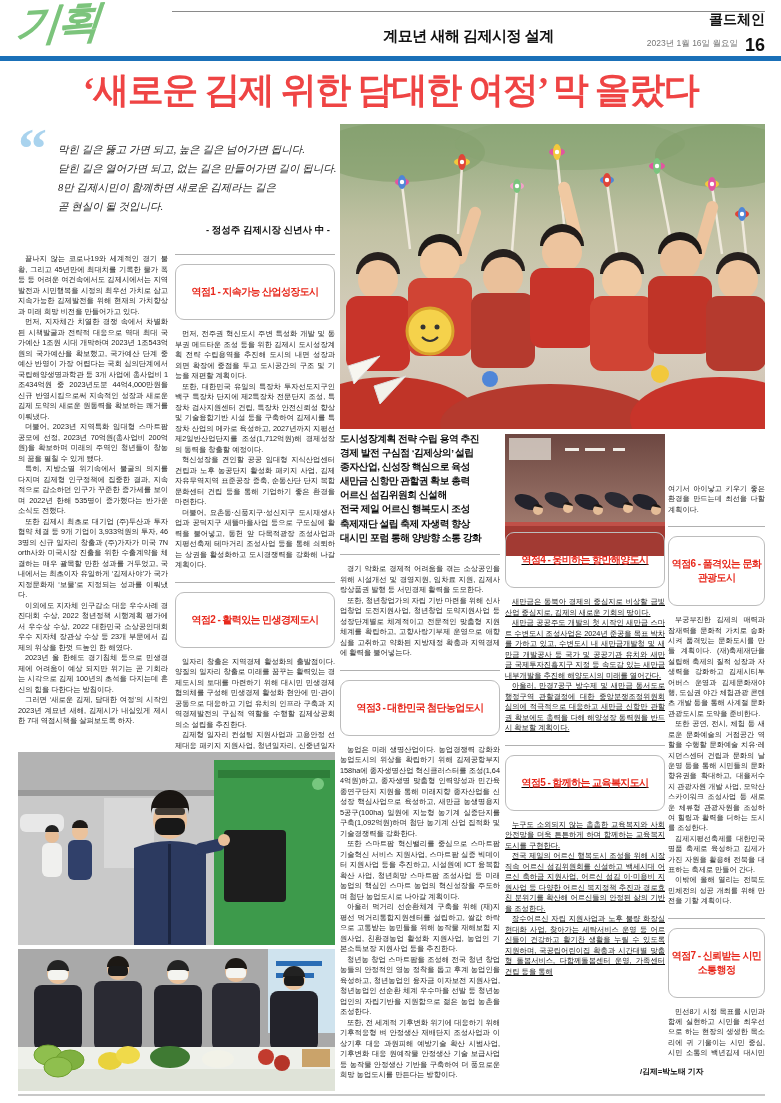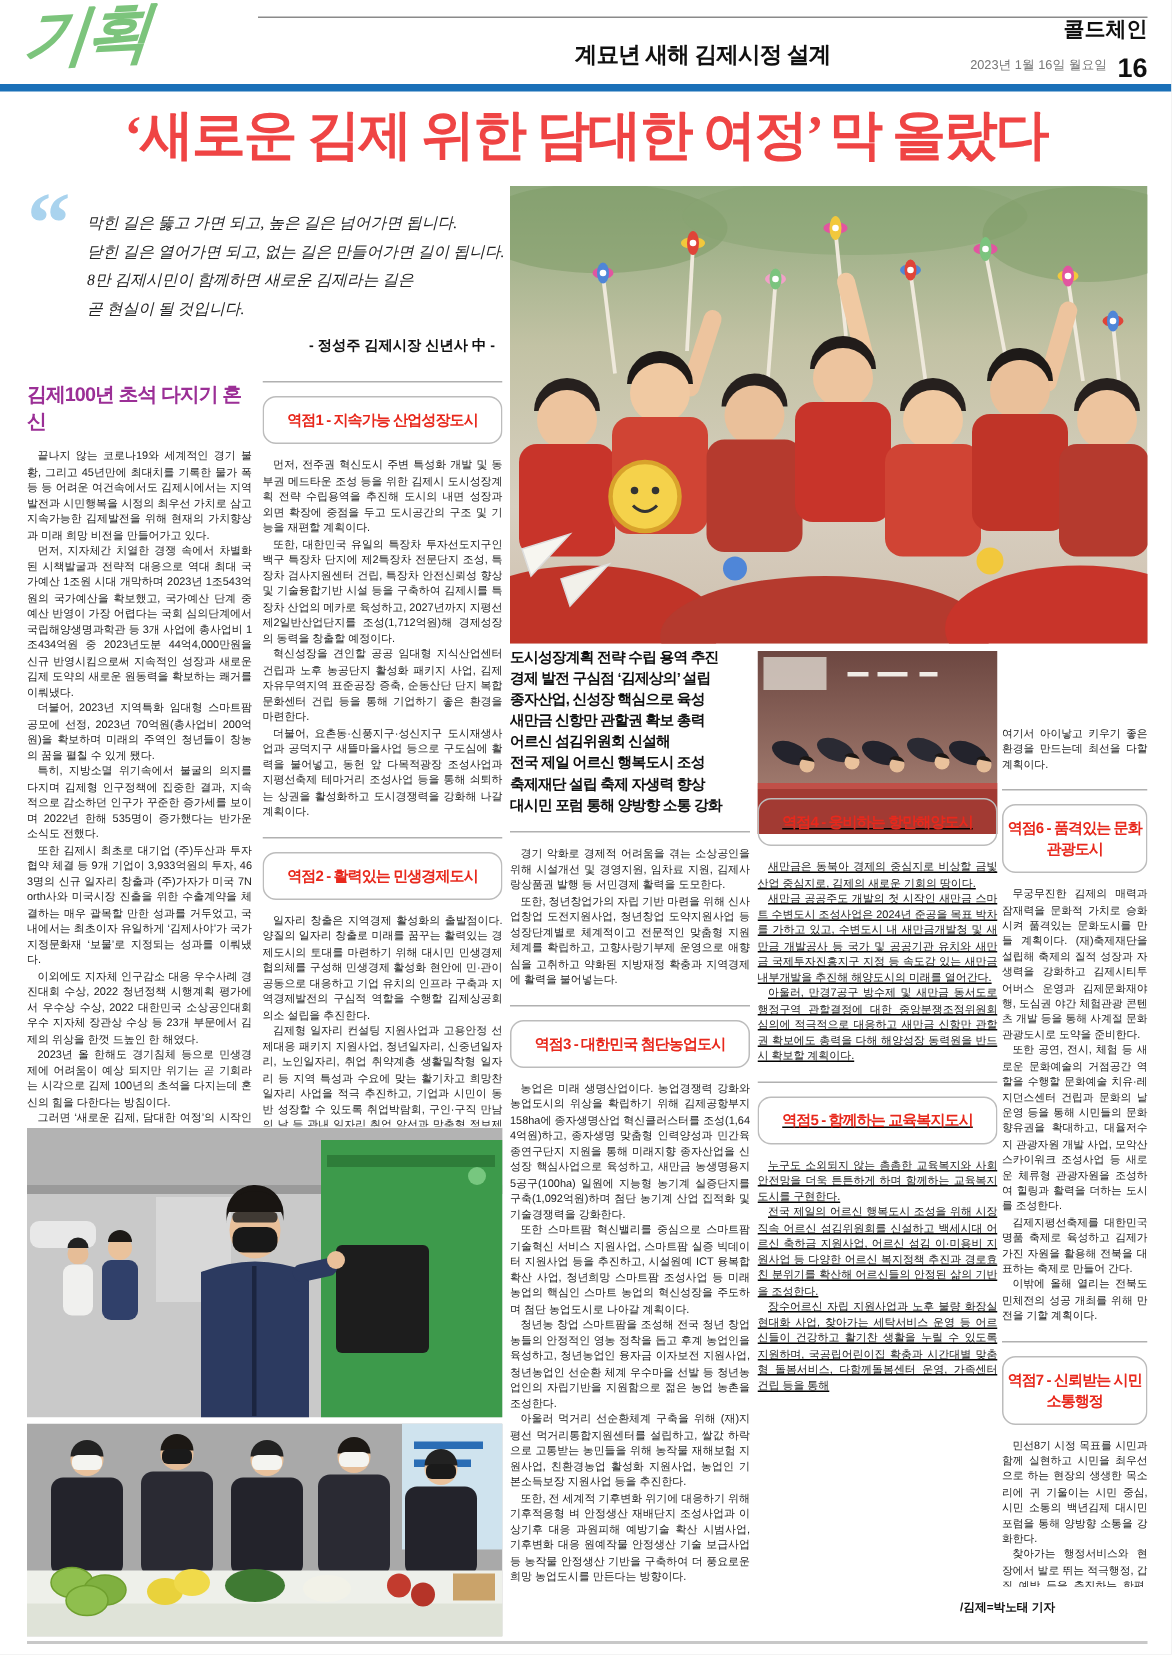--- a/index.html
+++ b/index.html
@@ -42,21 +42,21 @@
   #col5{left:668px;top:436px;width:97px;height:622px;}
 
   .intro-head{margin:0 0 9px;font-size:13.2px;font-weight:bold;color:#9b2f96;letter-spacing:-0.6px;}
   .para{margin:0;text-indent:7px;font-size:7.3px;line-height:10.5px;text-align:justify;
         color:#1a1a1a;word-break:break-all;}
   #col5 .para{font-size:7.2px;line-height:10.4px;}
   .cont{text-indent:0;margin-top:48px;}
 
   .rule{border:0;border-top:1px solid #b0b0b0;margin:0 0 9px;}
   .rule.mid{margin:11px 0 9px;}
-  .sec-head{border:1px solid #bcbcbc;border-radius:9px;padding:8px 2px;margin:0 0 9px;
+  .sec-head{border:1px solid #bcbcbc;border-radius:9px;padding:20px 2px;margin:0 0 9px;
         text-align:center;color:#e8281c;font-weight:bold;font-size:10px;letter-spacing:-0.6px;}
   .sum-line{margin:0 0 3.5px;font-size:9.8px;line-height:10.6px;font-weight:bold;
         color:#0f0f0f;letter-spacing:-0.5px;}
 
   
   .photo{position:absolute;}
   .photo svg{display:block;width:100%;height:100%;}
   #photo-main{left:340px;top:124px;width:425px;height:305px;}
   #photo-a{left:18px;top:752px;width:317px;height:193px;}
   #photo-b{left:18px;top:949px;width:317px;height:142px;}
@@ -88,21 +88,20 @@
     <div class="q-lines">
         <p class="q-line">막힌 길은 뚫고 가면 되고, 높은 길은 넘어가면 됩니다.</p>
         <p class="q-line">닫힌 길은 열어가면 되고, 없는 길은 만들어가면 길이 됩니다.</p>
         <p class="q-line">8만 김제시민이 함께하면 새로운 김제라는 길은</p>
         <p class="q-line">곧 현실이 될 것입니다.</p>
       </div>
     <div class="q-attr">- 정성주 김제시장 신년사 中 -</div>
   </div>
 
   <div class="col" id="col1">
-    <div class="intro-head">김제100년 초석 다지기 혼신</div>
     <div>
         <p class="para">끝나지 않는 코로나19와 세계적인 경기 불황, 그리고 45년만에 최대치를 기록한 물가 폭등 등 어려운 여건속에서도 김제시에서는 지역발전과 시민행복을 시정의 최우선 가치로 삼고 지속가능한 김제발전을 위해 현재의 가치향상과 미래 희망 비전을 만들어가고 있다.</p>
         <p class="para">먼저, 지자체간 치열한 경쟁 속에서 차별화된 시책발굴과 전략적 대응으로 역대 최대 국가예산 1조원 시대 개막하며 2023년 1조543억원의 국가예산을 확보했고, 국가예산 단계 중 예산 반영이 가장 어렵다는 국회 심의단계에서 국립해양생명과학관 등 3개 사업에 총사업비 1조434억원 중 2023년도분 44억4,000만원을 신규 반영시킴으로써 지속적인 성장과 새로운 김제 도약의 새로운 원동력을 확보하는 쾌거를 이뤄냈다.</p>
         <p class="para">더불어, 2023년 지역특화 임대형 스마트팜 공모에 선정, 2023년 70억원(총사업비 200억원)을 확보하며 미래의 주역인 청년들이 창농의 꿈을 펼칠 수 있게 됐다.</p>
         <p class="para">특히, 지방소멸 위기속에서 불굴의 의지를 다지며 김제형 인구정책에 집중한 결과, 지속적으로 감소하던 인구가 꾸준한 증가세를 보이며 2022년 한해 535명이 증가했다는 반가운 소식도 전했다.</p>
         <p class="para">또한 김제시 최초로 대기업 (주)두산과 투자협약 체결 등 9개 기업이 3,933억원의 투자, 463명의 신규 일자리 창출과 (주)가자가 미국 7North사와 미국시장 진출을 위한 수출계약을 체결하는 매우 괄목할 만한 성과를 거두었고, 국내에서는 최초이자 유일하게 ‘김제사야’가 국가지정문화재 ‘보물’로 지정되는 성과를 이뤄냈다.</p>
         <p class="para">이외에도 지자체 인구감소 대응 우수사례 경진대회 수상, 2022 청년정책 시행계획 평가에서 우수상 수상, 2022 대한민국 소상공인대회 우수 지자체 장관상 수상 등 23개 부문에서 김제의 위상을 한껏 드높인 한 해였다.</p>
         <p class="para">2023년 올 한해도 경기침체 등으로 민생경제에 어려움이 예상 되지만 위기는 곧 기회라는 시각으로 김제 100년의 초석을 다지는데 혼신의 힘을 다한다는 방침이다.</p>
         <p class="para">그러면 ‘새로운 김제, 담대한 여정’의 시작인 2023년 계묘년 새해, 김제시가 내실있게 제시한 7대 역점시책을 살펴보도록 하자.</p>
       </div>
@@ -265,22 +264,22 @@
     <hr class="rule mid">
     <div>
         <p class="para">경기 악화로 경제적 어려움을 겪는 소상공인을 위해 시설개선 및 경영지원, 임차료 지원, 김제사랑상품권 발행 등 서민경제 활력을 도모한다.</p>
         <p class="para">또한, 청년창업가의 자립 기반 마련을 위해 신사업창업 도전지원사업, 청년창업 도약지원사업 등 성장단계별로 체계적이고 전문적인 맞춤형 지원체계를 확립하고, 고향사랑기부제 운영으로 애향심을 고취하고 약화된 지방재정 확충과 지역경제에 활력을 불어넣는다.</p>
       </div>
     <hr class="rule mid">
     <div class="sec-head">역점3 - 대한민국 첨단농업도시</div>
     <div>
         <p class="para">농업은 미래 생명산업이다. 농업경쟁력 강화와 농업도시의 위상을 확립하기 위해 김제공항부지 158ha에 종자생명산업 혁신클러스터를 조성(1,644억원)하고, 종자생명 맞춤형 인력양성과 민간육종연구단지 지원을 통해 미래지향 종자산업을 신성장 핵심사업으로 육성하고, 새만금 농생명용지 5공구(100ha) 일원에 지능형 농기계 실증단지를 구축(1,092억원)하며 첨단 농기계 산업 집적화 및 기술경쟁력을 강화한다.</p>
         <p class="para">또한 스마트팜 혁신밸리를 중심으로 스마트팜 기술혁신 서비스 지원사업, 스마트팜 실증 빅데이터 지원사업 등을 추진하고, 시설원예 ICT 융복합 확산 사업, 청년희망 스마트팜 조성사업 등 미래농업의 핵심인 스마트 농업의 혁신성장을 주도하며 첨단 농업도시로 나아갈 계획이다.</p>
+        <p class="para">아울러 먹거리 선순환체계 구축을 위해 (재)지평선 먹거리통합지원센터를 설립하고, 쌀값 하락으로 고통받는 농민들을 위해 농작물 재해보험 지원사업, 친환경농업 활성화 지원사업, 농업인 기본소득보장 지원사업 등을 추진한다.</p>
         <p class="para">청년농 창업 스마트팜을 조성해 전국 청년 창업농들의 안정적인 영농 정착을 돕고 후계 농업인을 육성하고, 청년농업인 융자금 이자보전 지원사업, 청년농업인 선순환 체계 우수마을 선발 등 청년농업인의 자립기반을 지원함으로 젊은 농업 농촌을 조성한다.</p>
-        <p class="para">아울러 먹거리 선순환체계 구축을 위해 (재)지평선 먹거리통합지원센터를 설립하고, 쌀값 하락으로 고통받는 농민들을 위해 농작물 재해보험 지원사업, 친환경농업 활성화 지원사업, 농업인 기본소득보장 지원사업 등을 추진한다.</p>
         <p class="para">또한, 전 세계적 기후변화 위기에 대응하기 위해 기후적응형 벼 안정생산 재배단지 조성사업과 이상기후 대응 과원피해 예방기술 확산 시범사업, 기후변화 대응 원예작물 안정생산 기술 보급사업 등 농작물 안정생산 기반을 구축하여 더 풍요로운 희망 농업도시를 만든다는 방향이다.</p>
       </div>
   </div>
 
   <div class="photo" id="photo-stage">
     <svg viewBox="0 0 160 122" preserveAspectRatio="none" role="img">
       <defs>
         <linearGradient id="gSt" x1="0" y1="0" x2="0" y2="1">
           <stop offset="0" stop-color="#6d4741"></stop>
             <stop offset="1" stop-color="#b08a7c"></stop>

